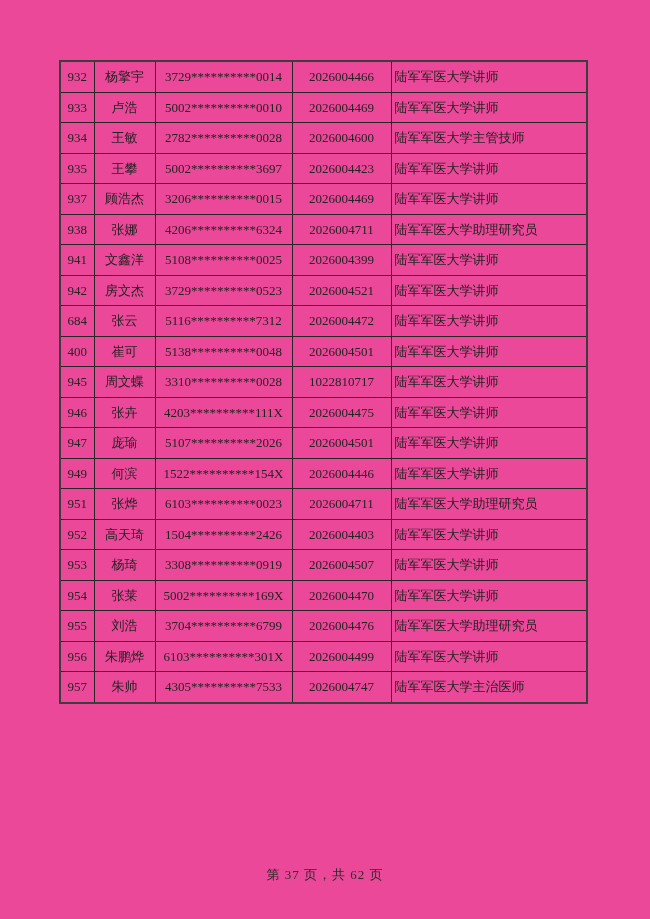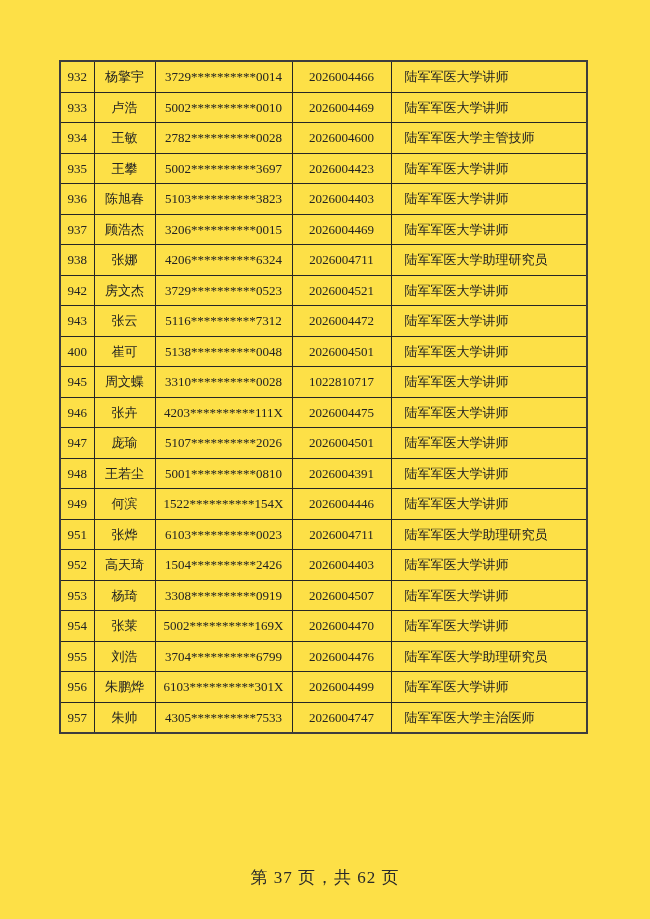--- a/index.html
+++ b/index.html
@@ -4,21 +4,21 @@
 <style>
   html, body {
     margin: 0;
     padding: 0;
     background: #ffffff;
   }
   .page {
     position: relative;
     width: 650px;
     height: 919px;
-    background: #fde047;
+    background: #ec4899;
     font-family: "Liberation Serif", "DejaVu Serif", serif;
     color: #232323;
     overflow: hidden;
   }
   table.roster {
     position: absolute;
     left: 59px;
     top: 60px;
     width: 527px;
     border-collapse: collapse;
@@ -32,34 +32,34 @@
     font-size: 13px;
     line-height: 1;
     text-align: center;
     vertical-align: middle;
     white-space: nowrap;
     overflow: hidden;
     color: #232323;
   }
   table.roster td.c-title {
     text-align: left;
-    padding-left: 13px;
+    padding-left: 3px;
   }
   col.w-no    { width: 34px; }
   col.w-name  { width: 61px; }
   col.w-id    { width: 137px; }
   col.w-code  { width: 99px; }
   col.w-title { width: 196px; }
   .footer {
     position: absolute;
     left: 0;
     top: 866px;
     width: 100%;
     text-align: center;
-    font-size: 17px;
+    font-size: 13px;
     letter-spacing: 1px;
     color: #2a2a2a;
   }
 </style>
 </head>
 <body>
 
 <div class="page">
 
   <table class="roster">
@@ -96,57 +96,57 @@
   </tr>
 
   <tr>
     <td class="c-no">935</td>
     <td class="c-name">王攀</td>
     <td class="c-id">5002**********3697</td>
     <td class="c-code">2026004423</td>
     <td class="c-title">陆军军医大学讲师</td>
   </tr>
 
-  <tr>
-    <td class="c-no">936</td>
-    <td class="c-name">陈旭春</td>
-    <td class="c-id">5103**********3823</td>
-    <td class="c-code">2026004403</td>
-    <td class="c-title">陆军军医大学讲师</td>
-  </tr>
 
   <tr>
     <td class="c-no">937</td>
     <td class="c-name">顾浩杰</td>
     <td class="c-id">3206**********0015</td>
     <td class="c-code">2026004469</td>
     <td class="c-title">陆军军医大学讲师</td>
   </tr>
 
   <tr>
     <td class="c-no">938</td>
     <td class="c-name">张娜</td>
     <td class="c-id">4206**********6324</td>
     <td class="c-code">2026004711</td>
     <td class="c-title">陆军军医大学助理研究员</td>
   </tr>
 
 
 
+  <tr>
+    <td class="c-no">941</td>
+    <td class="c-name">文鑫洋</td>
+    <td class="c-id">5108**********0025</td>
+    <td class="c-code">2026004399</td>
+    <td class="c-title">陆军军医大学讲师</td>
+  </tr>
 
   <tr>
     <td class="c-no">942</td>
     <td class="c-name">房文杰</td>
     <td class="c-id">3729**********0523</td>
     <td class="c-code">2026004521</td>
     <td class="c-title">陆军军医大学讲师</td>
   </tr>
 
   <tr>
-    <td class="c-no">943</td>
+    <td class="c-no">684</td>
     <td class="c-name">张云</td>
     <td class="c-id">5116**********7312</td>
     <td class="c-code">2026004472</td>
     <td class="c-title">陆军军医大学讲师</td>
   </tr>
 
   <tr>
     <td class="c-no">400</td>
     <td class="c-name">崔可</td>
     <td class="c-id">5138**********0048</td>
@@ -171,27 +171,20 @@
   </tr>
 
   <tr>
     <td class="c-no">947</td>
     <td class="c-name">庞瑜</td>
     <td class="c-id">5107**********2026</td>
     <td class="c-code">2026004501</td>
     <td class="c-title">陆军军医大学讲师</td>
   </tr>
 
-  <tr>
-    <td class="c-no">948</td>
-    <td class="c-name">王若尘</td>
-    <td class="c-id">5001**********0810</td>
-    <td class="c-code">2026004391</td>
-    <td class="c-title">陆军军医大学讲师</td>
-  </tr>
 
   <tr>
     <td class="c-no">949</td>
     <td class="c-name">何滨</td>
     <td class="c-id">1522**********154X</td>
     <td class="c-code">2026004446</td>
     <td class="c-title">陆军军医大学讲师</td>
   </tr>
 
 

